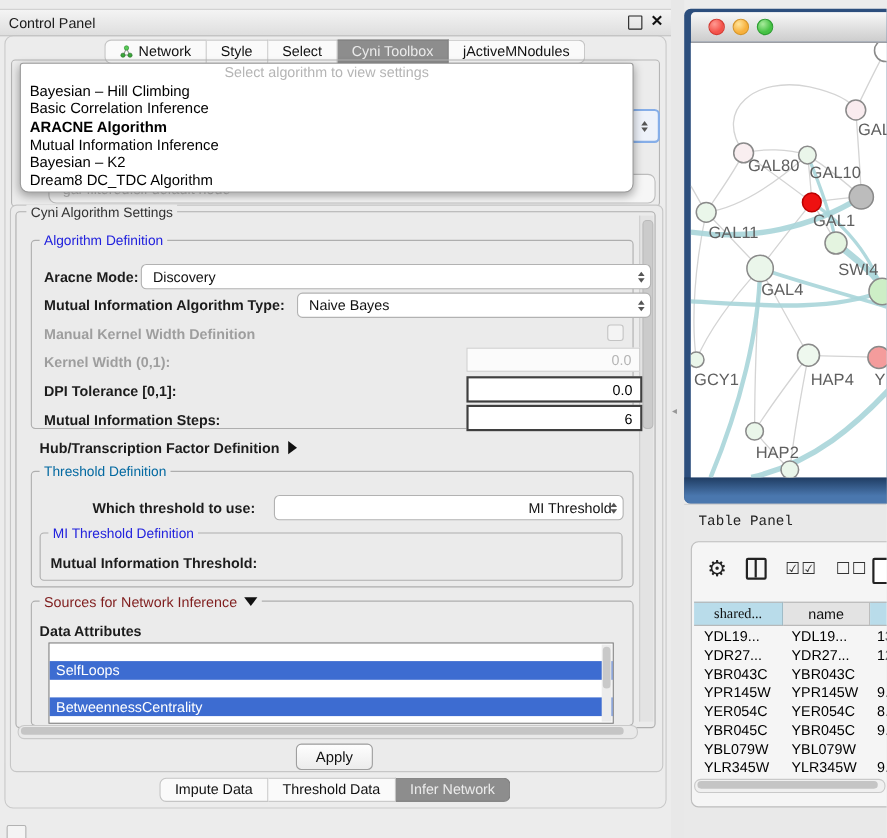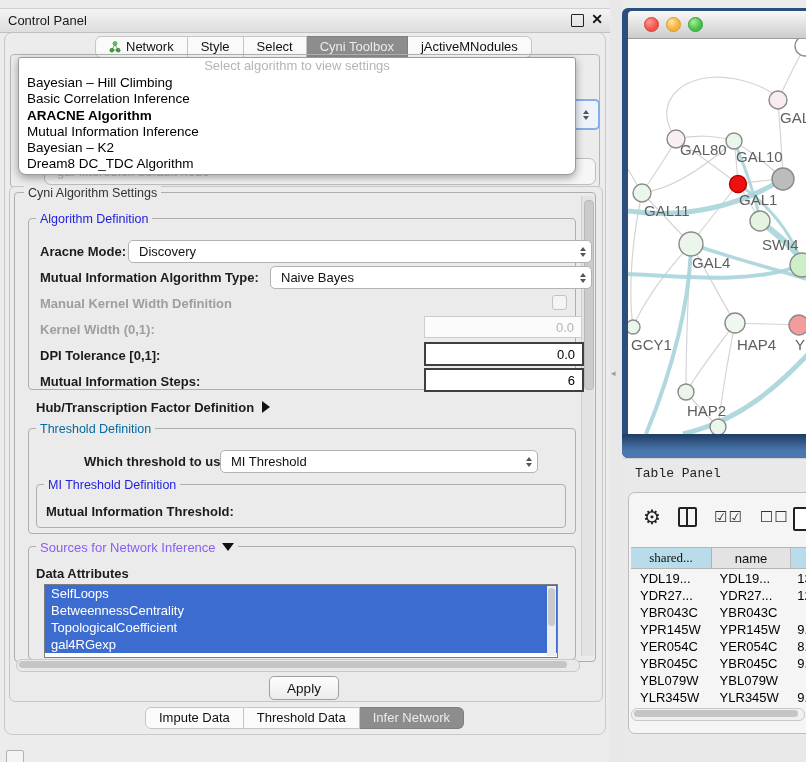--- a/index.html
+++ b/index.html
@@ -59,21 +59,21 @@
   .fld{position:absolute;background:#fff;font-size:13px;color:#000;display:flex;
     align-items:center;justify-content:flex-end;padding:0 7px;border:1px solid #999;}
   .fld.strong{border:2px solid #3f3f3f;}
   .fld.dis{background:#fbfbfb;border:1px solid #cdcdcd;color:#b5b5b5;}
   .chk{position:absolute;width:13px;height:13px;border:1px solid #c4c4c4;background:#f4f4f4;border-radius:3px;}
   .tri-right{display:inline-block;width:0;height:0;border-top:6px solid transparent;
     border-bottom:6px solid transparent;border-left:8px solid #111;margin-left:8px;vertical-align:-1px;}
   .tri-dn-big{display:inline-block;width:0;height:0;border-left:6px solid transparent;
     border-right:6px solid transparent;border-top:8px solid #111;margin-left:6px;vertical-align:1px;}
   .attr-list{position:absolute;background:#fff;border:1px solid #7d7d7d;overflow:hidden;}
-  .attr-item{height:17px;line-height:17px;padding-left:6px;background:#3d6cd1;color:#fff;font-size:13px;}
+  .attr-item{height:17px;line-height:17px;padding-left:6px;background:#3d6cd1;color:#fff;font-size:13px;margin-top:16px;}
   .list-sb{position:absolute;right:1px;top:1px;bottom:1px;width:9px;background:#ececec;}
   .list-sb .thumb{position:absolute;left:1px;top:2px;width:7px;height:38px;background:#c9c9c9;border-radius:4px;}
   .vscroll{position:absolute;width:12px;background:#e3e3e3;border-left:1px solid #cecece;}
   .vscroll .thumb{position:absolute;left:2px;width:8px;background:#cbcbcb;border-radius:4px;border:1px solid #b9b9b9;}
   .hscroll{position:absolute;height:11px;background:#e9e9e9;border:1px solid #c9c9c9;border-radius:6px;}
   .hscroll .thumb{position:absolute;top:1px;height:7px;background:#c5c5c5;border-radius:4px;}
   .apply-btn{position:absolute;left:269px;top:676px;width:68px;height:22px;
     background:linear-gradient(#fefefe,#ececec);border:1px solid #9f9f9f;border-radius:5px;
     font-size:13.5px;color:#111;display:flex;align-items:center;justify-content:center;}
   #bottom-tabs{left:145px;top:707px;height:22px;}
@@ -218,34 +218,34 @@
   </div>
 
   <div class="lbl" style="left:36px;top:400px;font-weight:bold;">
     <span>Hub/Transcription Factor Definition</span><span class="tri-right"></span>
   </div>
 
   <div class="grp" style="left:28px;top:428px;width:546px;height:104px;"></div>
   <div class="legend green" style="left:36px;top:422px;">Threshold Definition</div>
 
   <div class="lbl" style="left:84px;top:454px;">Which threshold to use:</div>
-  <div class="combo" style="left:220px;top:450px;width:296px;height:21px;">
+  <div class="combo" style="left:249px;top:450px;width:296px;height:21px;justify-content:flex-end;">
     <span>MI Threshold</span>
     <span class="stepper">
         <span class="tri-up"></span>
         <span class="tri-down"></span>
       </span>
   </div>
 
   <div class="grp" style="left:36px;top:484px;width:528px;height:42px;"></div>
   <div class="legend blue" style="left:44px;top:478px;">MI Threshold Definition</div>
   <div class="lbl" style="left:46px;top:504px;">Mutual Information Threshold:</div>
 
   <div class="grp" style="left:28px;top:546px;width:546px;height:112px;"></div>
-  <div class="legend" style="left:36px;top:540px;font-size:13px;color:#8b5cf6;">
+  <div class="legend" style="left:36px;top:540px;font-size:13px;color:#7f1d1d;">
     <span>Sources for Network Inference</span><span class="tri-dn-big"></span>
   </div>
   <div class="lbl" style="left:36px;top:566px;">Data Attributes</div>
 
   <div class="attr-list" style="left:44px;top:584px;width:512px;height:72px;">
     <div class="attr-item">SelfLoops</div>
     <div class="attr-item">BetweennessCentrality</div>
     <div class="attr-item">TopologicalCoefficient</div>
     <div class="attr-item">gal4RGexp</div>
     <div class="list-sb">

